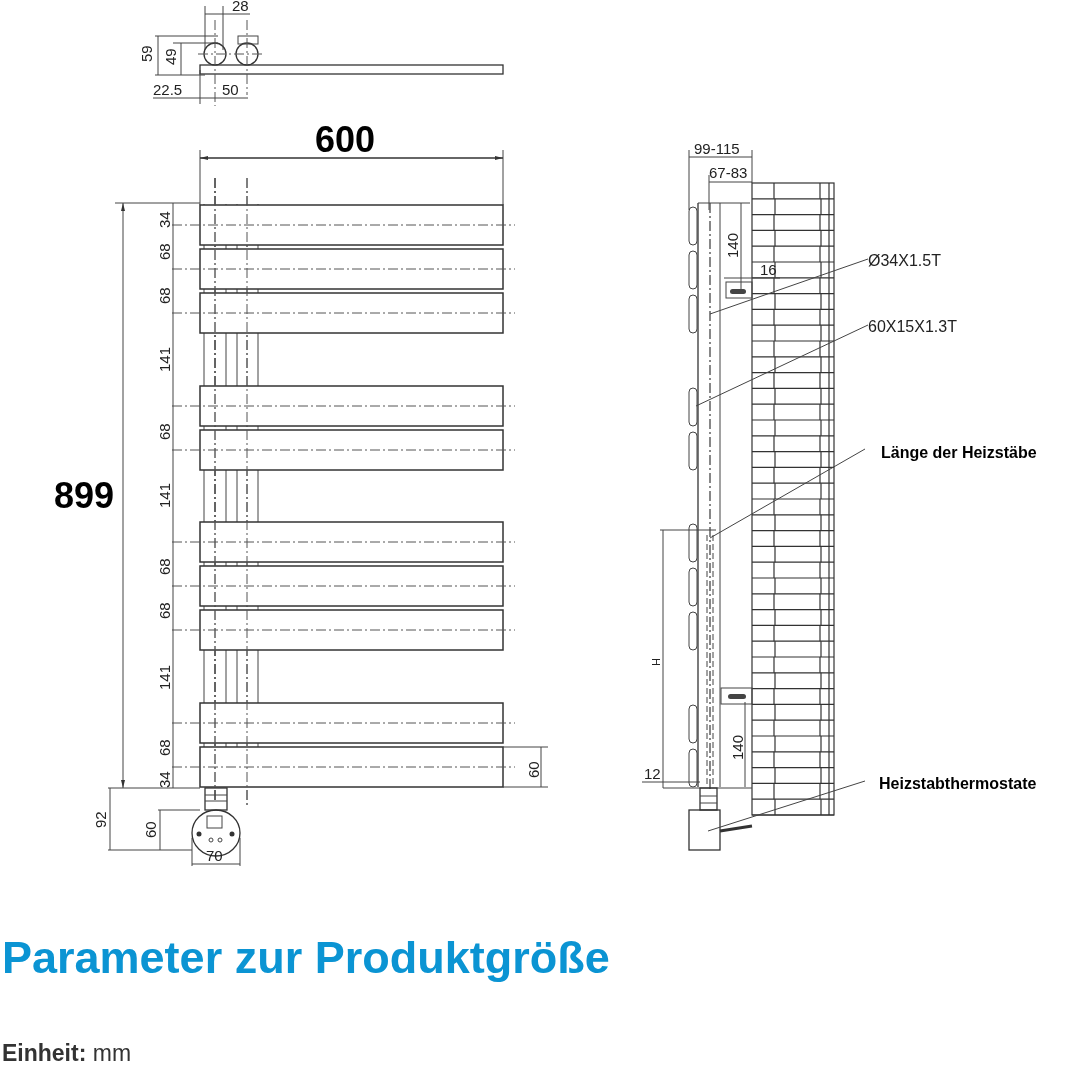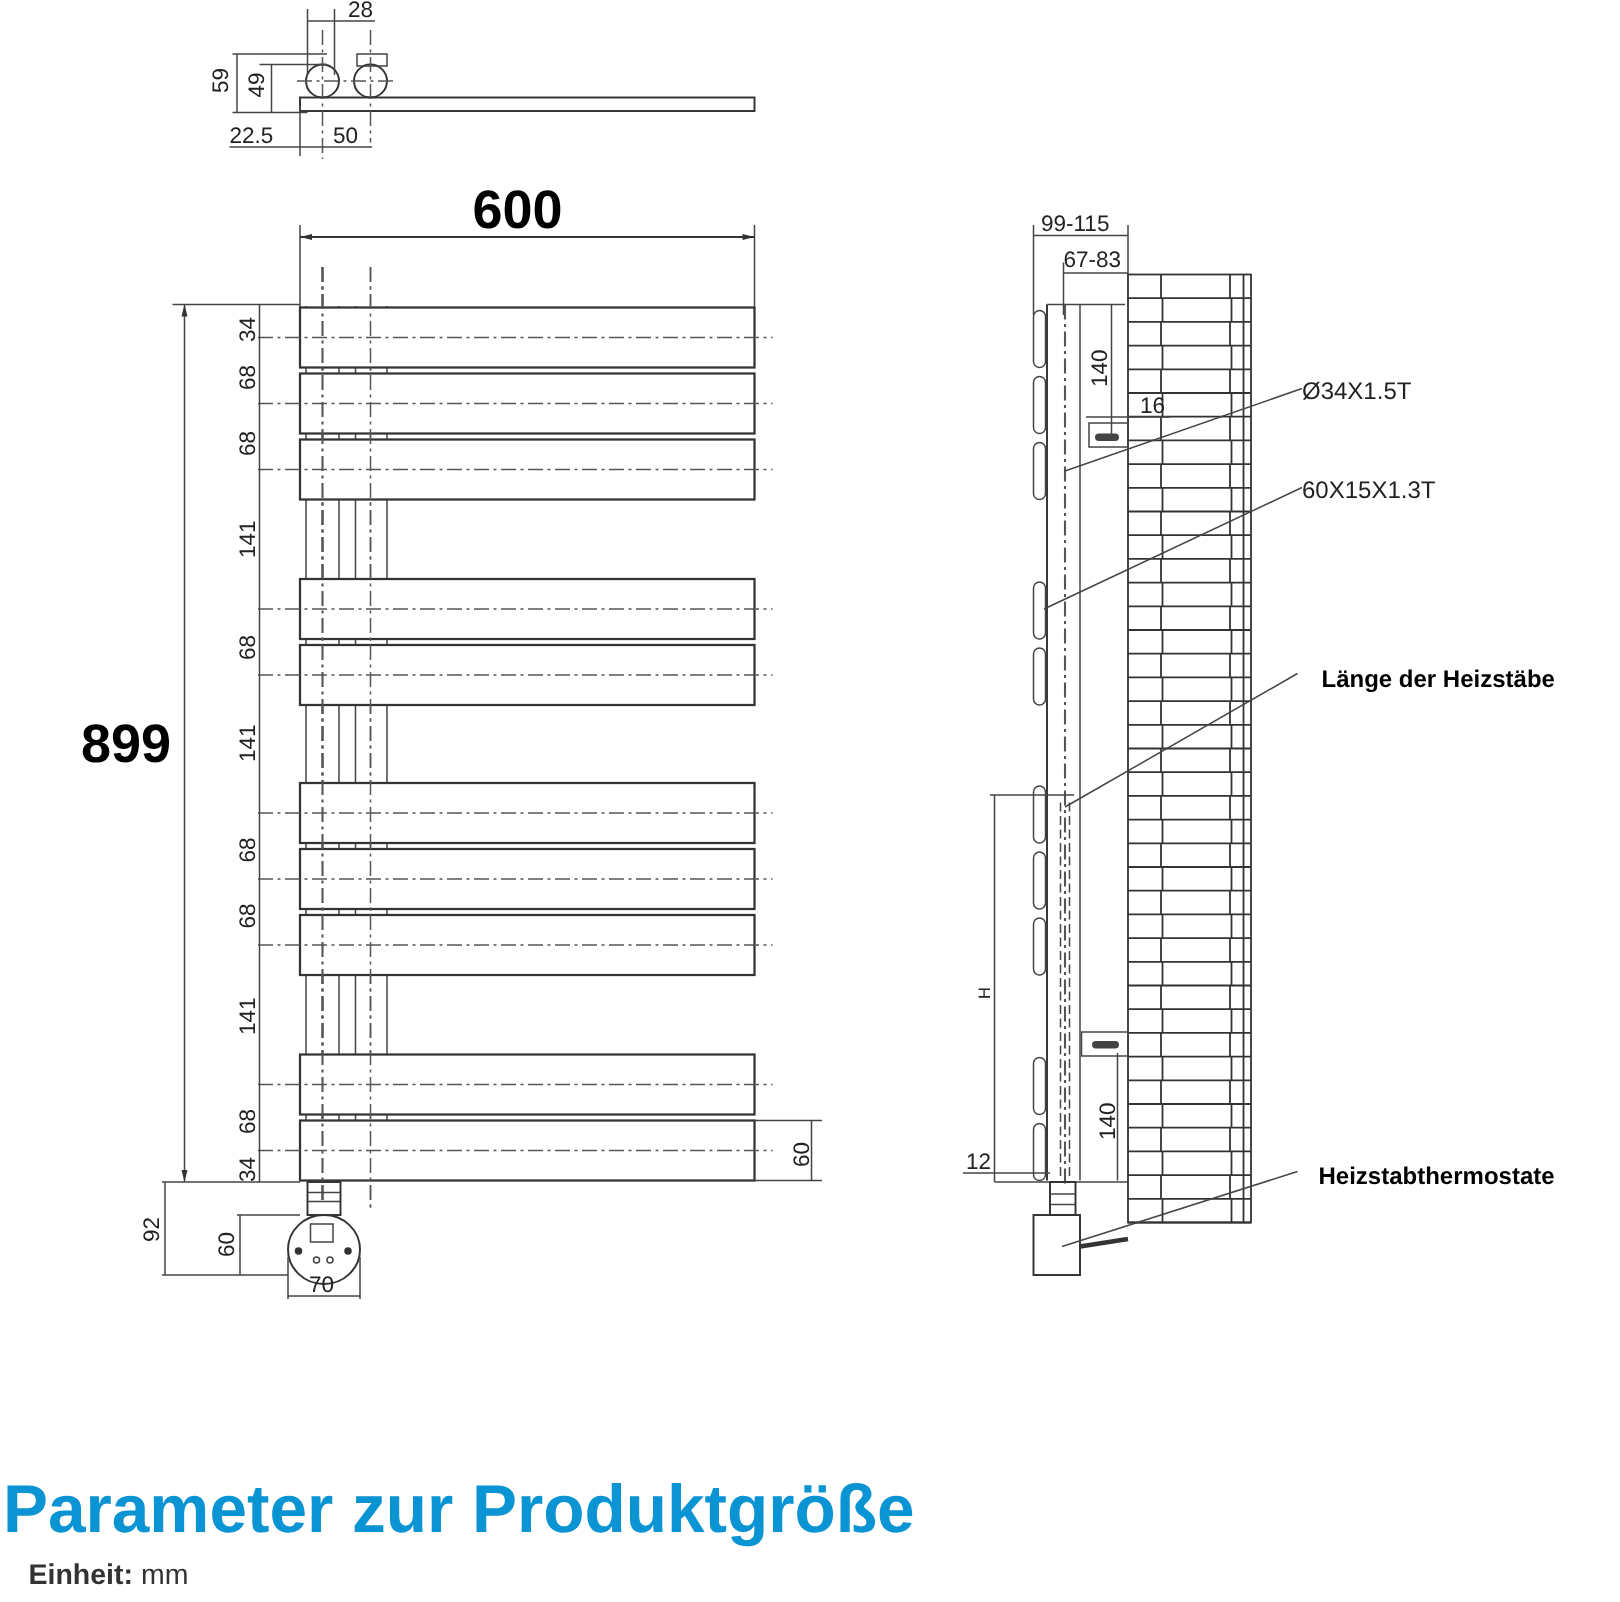--- a/index.html
+++ b/index.html
@@ -6,22 +6,22 @@
   body { width: 1080px; height: 1068px; position: relative; overflow: hidden; font-family: "Liberation Sans", sans-serif; }
   #drawing { position: absolute; left: 0; top: 0; width: 1080px; height: 900px; }
   .dim { font-family: "Liberation Sans", sans-serif; font-size: 15px; fill: #222; }
   .big { font-family: "Liberation Sans", sans-serif; font-weight: bold; font-size: 36px; fill: #000; }
   .callout { font-family: "Liberation Sans", sans-serif; font-weight: bold; font-size: 16px; fill: #000; }
   .line { stroke: #333; stroke-width: 1.3; fill: none; }
   .thin { stroke: #444; stroke-width: 1; fill: none; }
   .axis { stroke: #555; stroke-width: 1; stroke-dasharray: 10 3 2 3; fill: none; }
   .bar { fill: #fff; stroke: #333; stroke-width: 1.5; }
   .brick { stroke: #333; stroke-width: 1.2; fill: none; }
-  .title { position: absolute; left: 2px; top: 980px; font-size: 45px; font-weight: bold; color: #0b94d3; letter-spacing: 0; }
-  .unit { position: absolute; left: 19px; top: 1040px; font-size: 19px; color: #333; }
+  .title { position: absolute; left: 2px; top: 932px; font-size: 45px; font-weight: bold; color: #0b94d3; letter-spacing: 0; }
+  .unit { position: absolute; left: 2px; top: 1040px; font-size: 23px; color: #333; }
   .unit b { font-weight: bold; }
 </style>
 </head>
 <body>
 
 <svg id="drawing" viewBox="0 0 1080 900" xmlns="http://www.w3.org/2000/svg">
 
   <g>
 
     <rect x="200" y="65" width="303" height="9" class="line"></rect>

